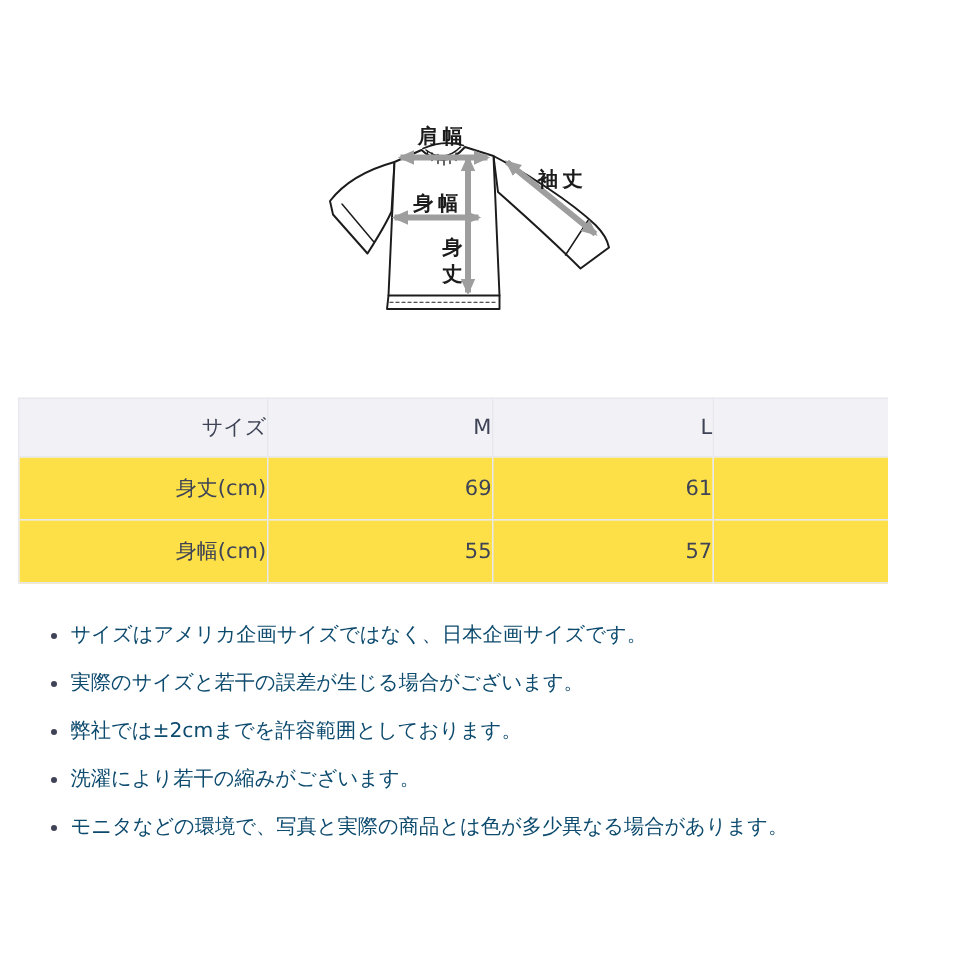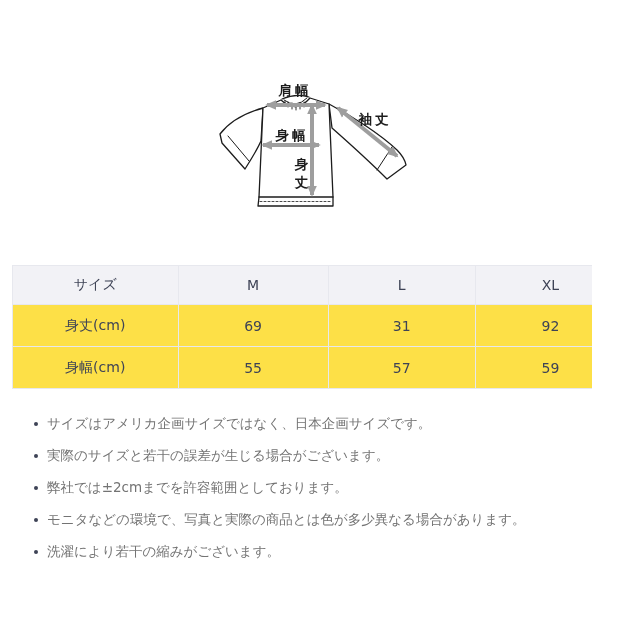--- a/index.html
+++ b/index.html
@@ -31,21 +31,21 @@
 
   
   .size-table {
     position: absolute;
     left: 12px; top: 265px;
     width: 614px;
     border-collapse: collapse;
     table-layout: fixed;
     font-size: 14px;
     color: #3e4356;
-    text-align: center;
+    text-align: right;
   }
   .size-table th, .size-table td {
     border: 1px solid #e7e8ee;
     padding: 0;
   }
   .size-table thead th {
     background: #f2f2f6;
     height: 38px;
     font-weight: 500;
   }
@@ -56,21 +56,21 @@
   }
 
   
   .notes {
     position: absolute;
     left: 31px; top: 416px;
     width: 596px;
     margin: 0; padding: 0;
     list-style: none;
     font-size: 13.5px;
-    color: #737373;
+    color: #0c4a6e;
   }
   .notes li {
     position: relative;
     padding-left: 16px;
     line-height: 15px;
     margin-bottom: 17px;
   }
   .notes li::before {
     content: "";
     position: absolute;
@@ -146,33 +146,33 @@
         <th>サイズ</th>
         <th>M</th>
         <th>L</th>
         <th>XL</th>
       </tr>
     </thead>
     <tbody>
       <tr>
         <td>身丈(cm)</td>
         <td>69</td>
-        <td>31</td>
+        <td>61</td>
         <td>92</td>
       </tr>
       <tr>
         <td>身幅(cm)</td>
         <td>55</td>
         <td>57</td>
         <td>59</td>
       </tr>
     </tbody>
   </table>
 
   <ul class="notes">
     <li>サイズはアメリカ企画サイズではなく、日本企画サイズです。</li>
     <li>実際のサイズと若干の誤差が生じる場合がございます。</li>
     <li>弊社では±2cmまでを許容範囲としております。</li>
+    <li>洗濯により若干の縮みがございます。</li>
     <li>モニタなどの環境で、写真と実際の商品とは色が多少異なる場合があります。</li>
-    <li>洗濯により若干の縮みがございます。</li>
   </ul>
 
 </div>
 
 </body></html>

